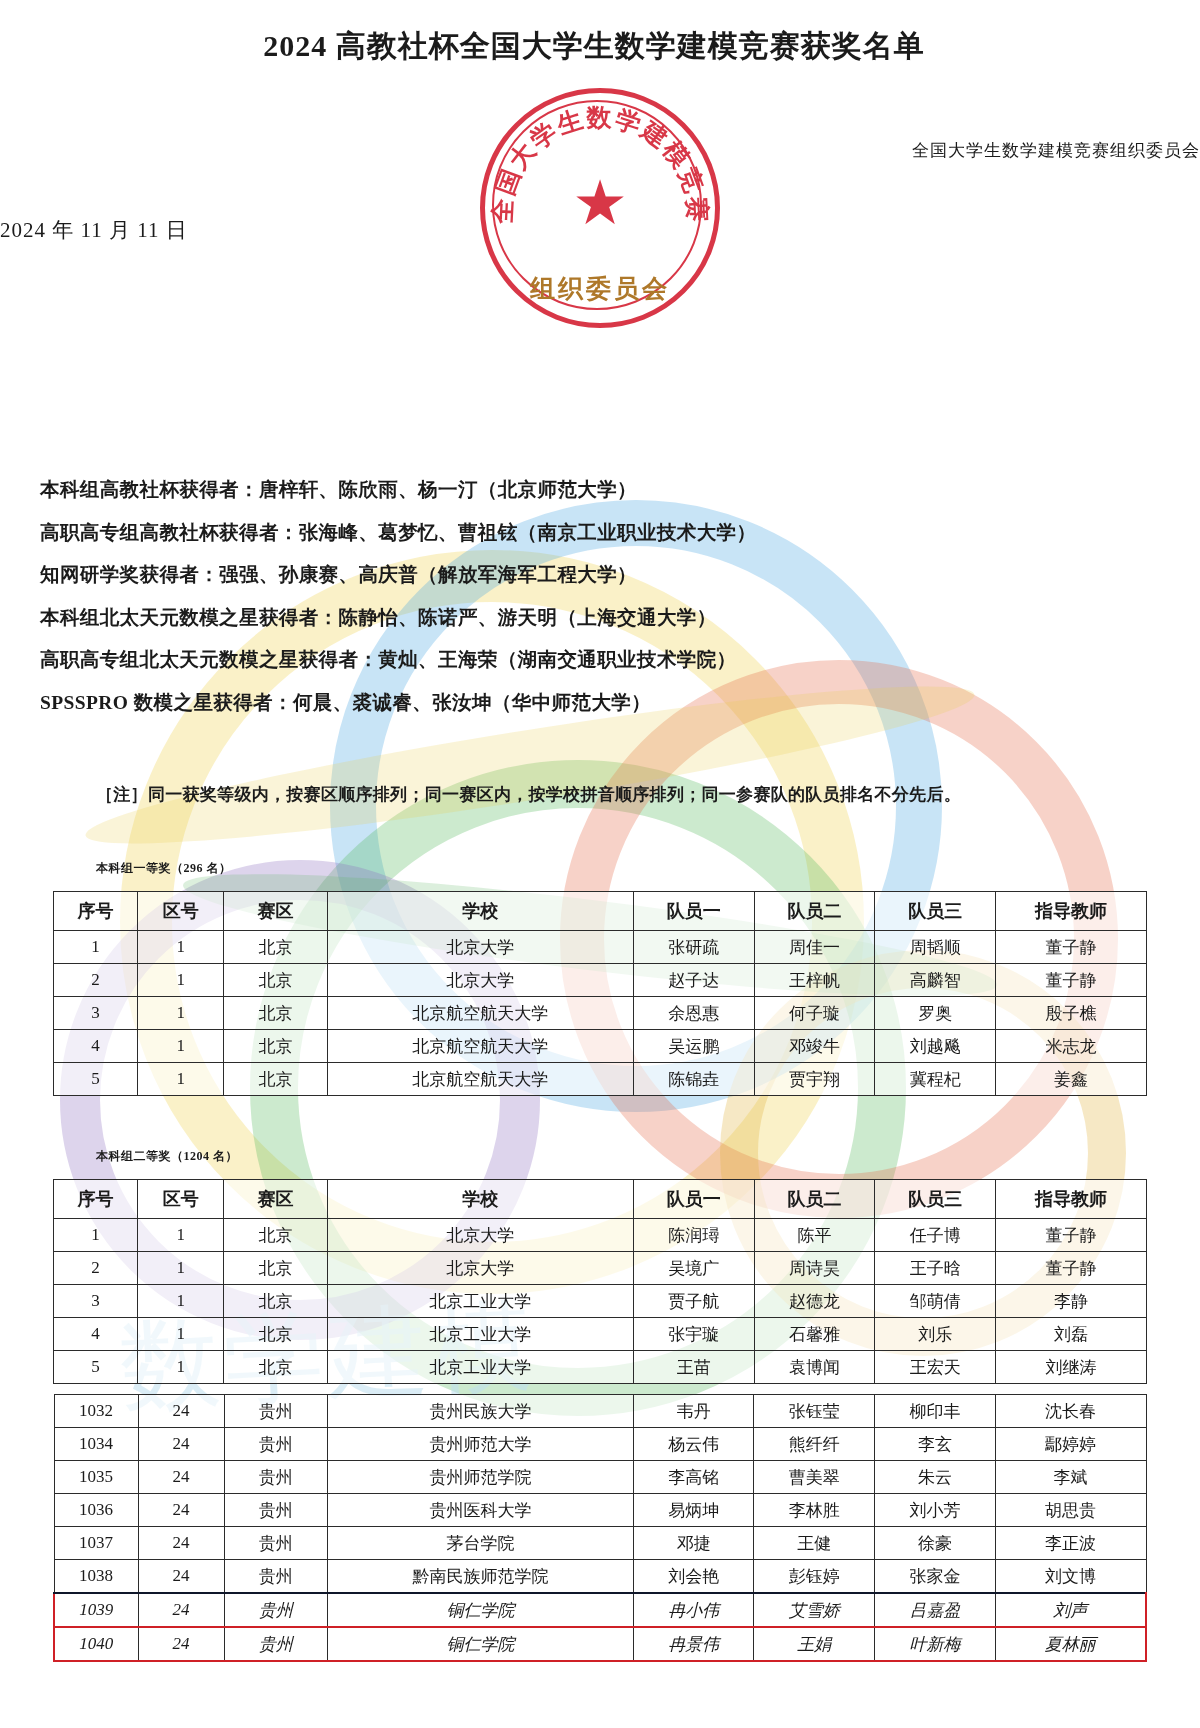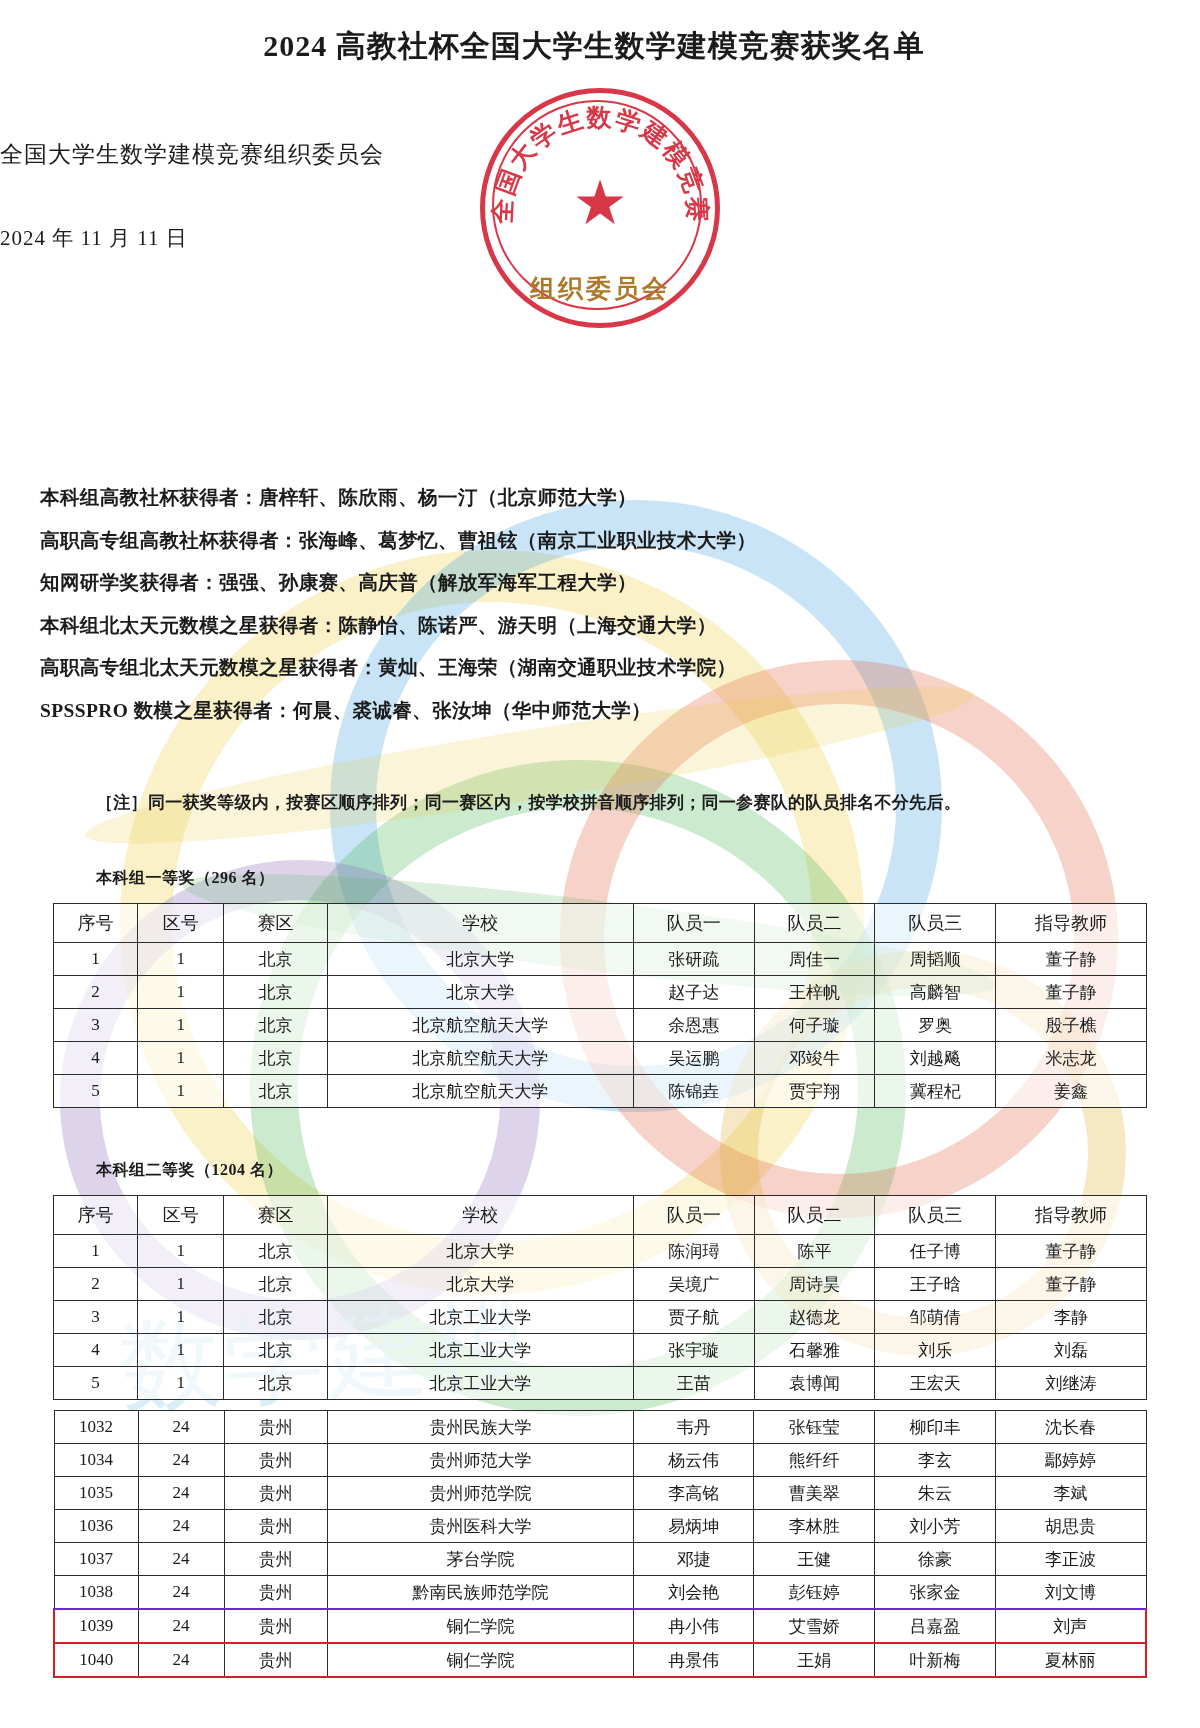--- a/index.html
+++ b/index.html
@@ -67,22 +67,22 @@
   .doc-title {
     text-align: center;
     font-size: 30px;
     font-weight: bold;
     letter-spacing: 1px;
     margin: 26px 12px 0 0;
     font-family: "Liberation Serif", "DejaVu Serif", serif;
   }
 
   .org-line {
-    text-align: left;
-    font-size: 23px;
+    text-align: right;
+    font-size: 17px;
     margin-top: 72px;
     letter-spacing: 1px;
   }
   .date-line {
     text-align: left;
     font-size: 21px;
     margin-top: 54px;
     letter-spacing: 1px;
   }
 
@@ -157,57 +157,58 @@
     font-size: 17px;
     line-height: 1.55;
     font-weight: bold;
     letter-spacing: .3px;
   }
 
   .section-head {
     padding: 0 96px;
     margin-top: 52px;
     margin-bottom: 14px;
-    font-size: 16px;
+    font-size: 12px;
     font-weight: bold;
     letter-spacing: .5px;
   }
 
   table.award {
     border-collapse: collapse;
     margin: 0 auto;
     width: 1094px;
     background: rgba(255,255,255,0.62);
   }
   table.award th, table.award td {
     border: 1px solid #2b2b2b;
     text-align: center;
     font-size: 17px;
     height: 30px;
     padding: 1px 2px;
     font-family: "Liberation Serif", "DejaVu Serif", serif;
   }
   table.award th {
-    font-weight: normal;
+    font-weight: bold;
     font-size: 18px;
     height: 36px;
   }
 
   col.c-no    { width: 78px; }
   col.c-zone  { width: 80px; }
   col.c-area  { width: 96px; }
   col.c-school{ width: 284px; }
   col.c-m1    { width: 112px; }
   col.c-m2    { width: 112px; }
   col.c-m3    { width: 112px; }
   col.c-teach { width: 140px; }
 
   tr.highlight td {
-    border-top: 2px solid #6d28d9;
+    border-top: 2px solid #0f172a;
     border-bottom: 2px solid #cf2026;
+    font-style: italic;
   }
   tr.highlight td:first-child { border-left: 2px solid #cf2026; }
   tr.highlight td:last-child  { border-right: 2px solid #cf2026; }
   .table-gap { height: 10px; }
 </style>
 </head>
 <body>
 
 <div class="bg-art">
   <div class="ring r1"></div>

